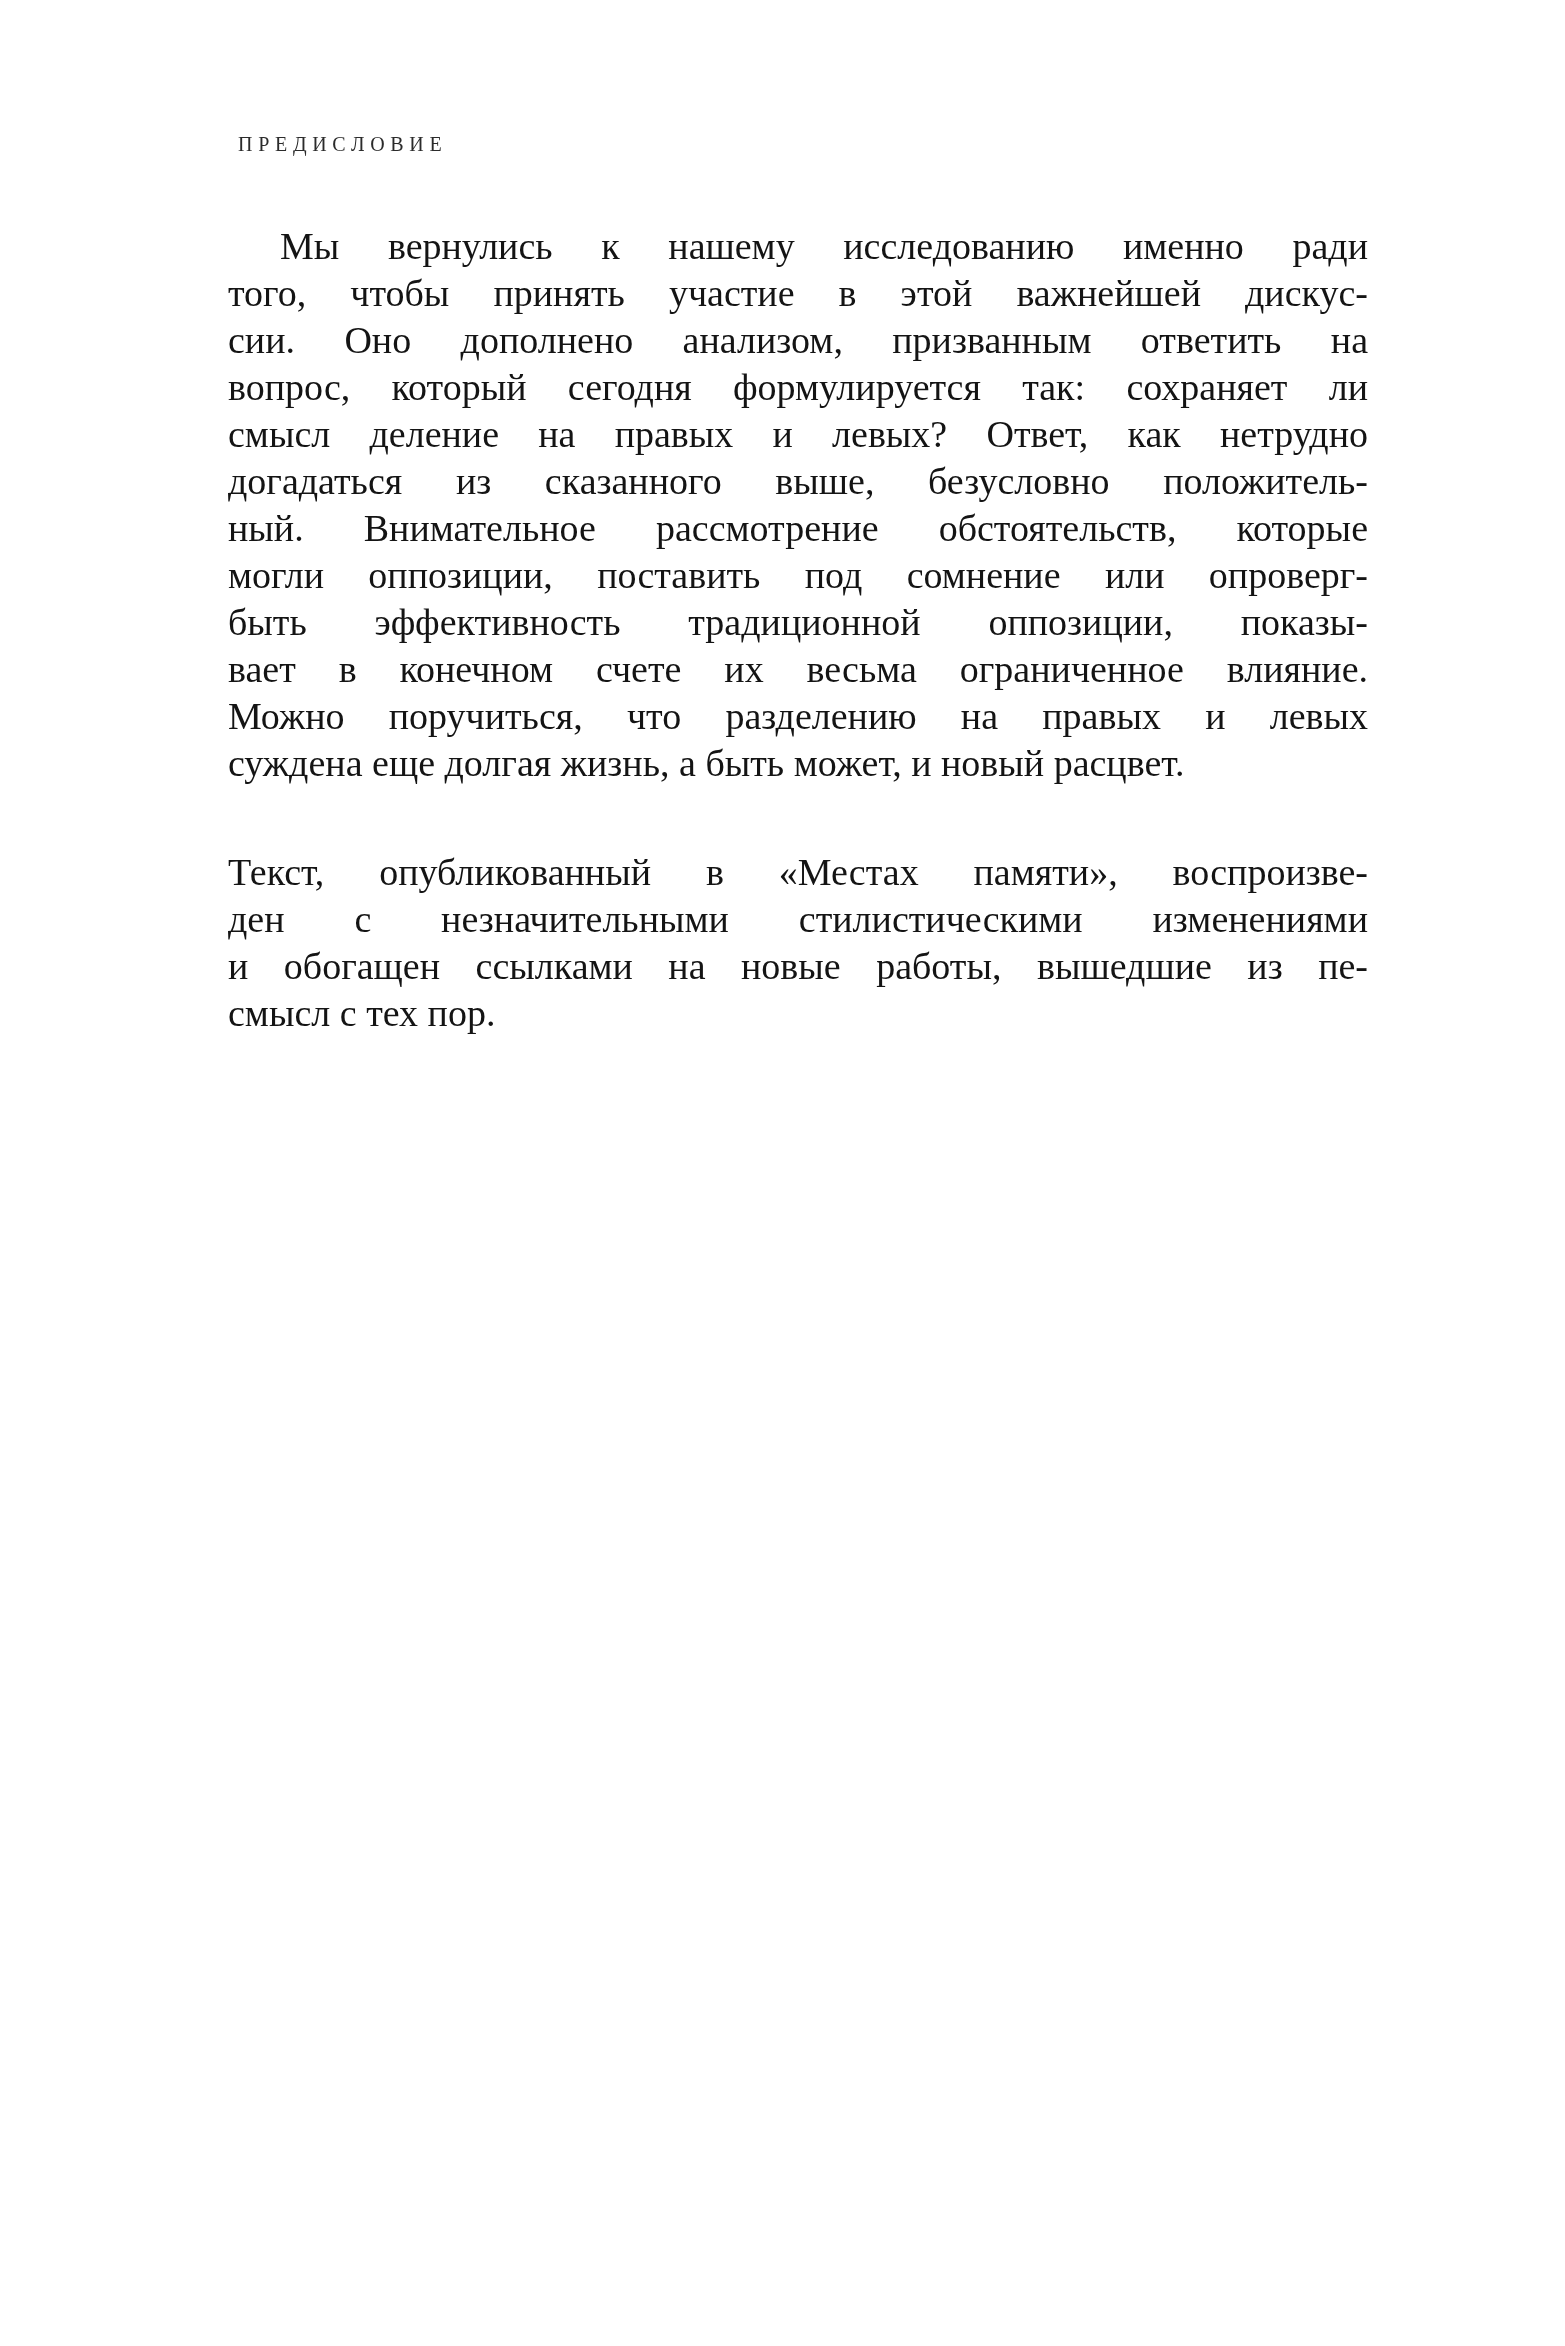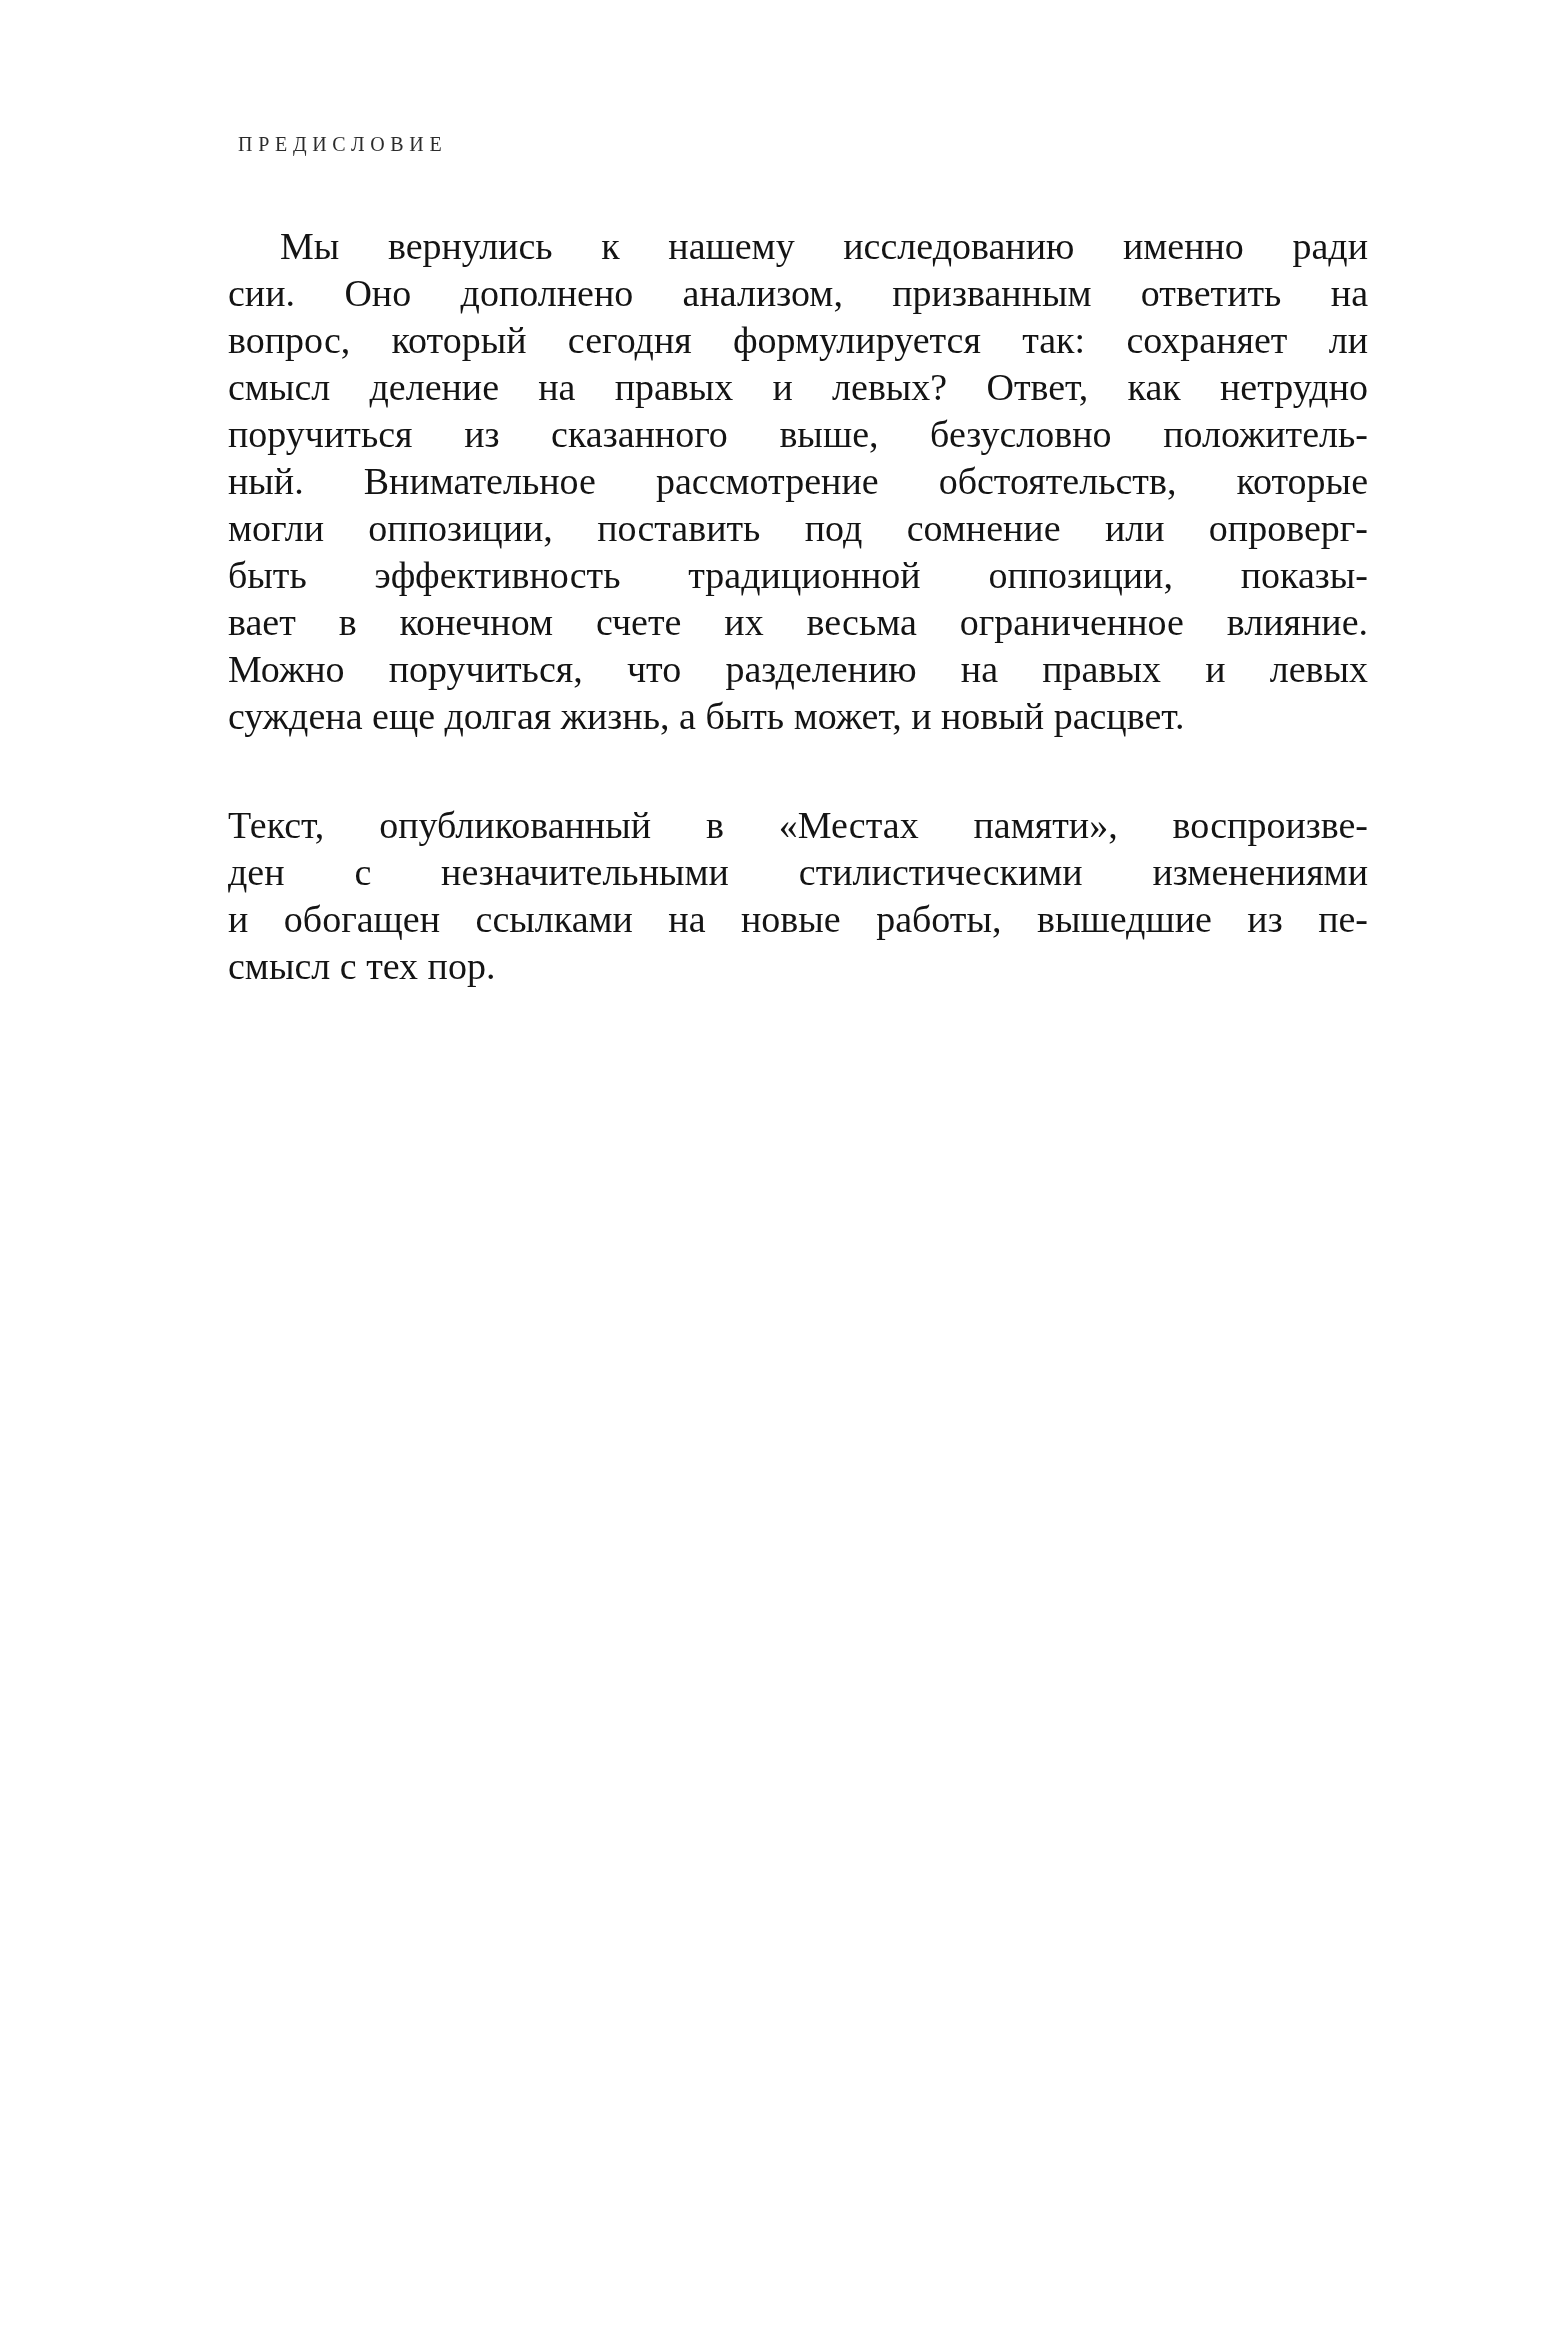--- a/index.html
+++ b/index.html
@@ -53,24 +53,25 @@
 </head>
 <body>
 
 <div class="page">
 
   <div class="running-head">ПРЕДИСЛОВИЕ</div>
 
   <div class="body-text">
     <div class="paragraph indented">
         <div class="line">Мы вернулись к нашему исследованию именно ради</div>
+        <div class="line">того, чтобы принять участие в этой важнейшей дискус-</div>
         <div class="line">сии. Оно дополнено анализом, призванным ответить на</div>
         <div class="line">вопрос, который сегодня формулируется так: сохраняет ли</div>
         <div class="line">смысл деление на правых и левых? Ответ, как нетрудно</div>
-        <div class="line">поручиться из сказанного выше, безусловно положитель-</div>
+        <div class="line">догадаться из сказанного выше, безусловно положитель-</div>
         <div class="line">ный. Внимательное рассмотрение обстоятельств, которые</div>
         <div class="line">могли оппозиции, поставить под сомнение или опроверг-</div>
         <div class="line">быть эффективность традиционной оппозиции, показы-</div>
         <div class="line">вает в конечном счете их весьма ограниченное влияние.</div>
         <div class="line">Можно поручиться, что разделению на правых и левых</div>
         <div class="line last">суждена еще долгая жизнь, а быть может, и новый расцвет.</div>
       </div>
     <div class="paragraph">
         <div class="line">Текст, опубликованный в «Местах памяти», воспроизве-</div>
         <div class="line">ден с незначительными стилистическими изменениями</div>

